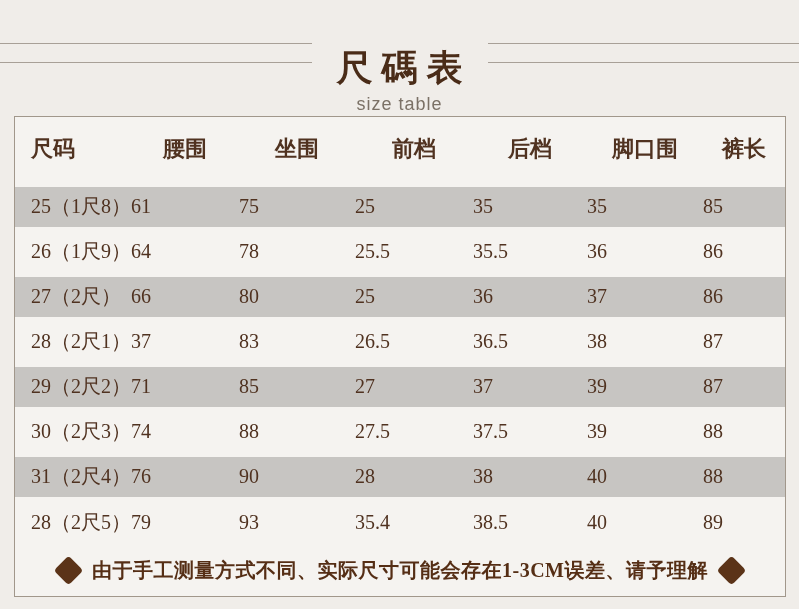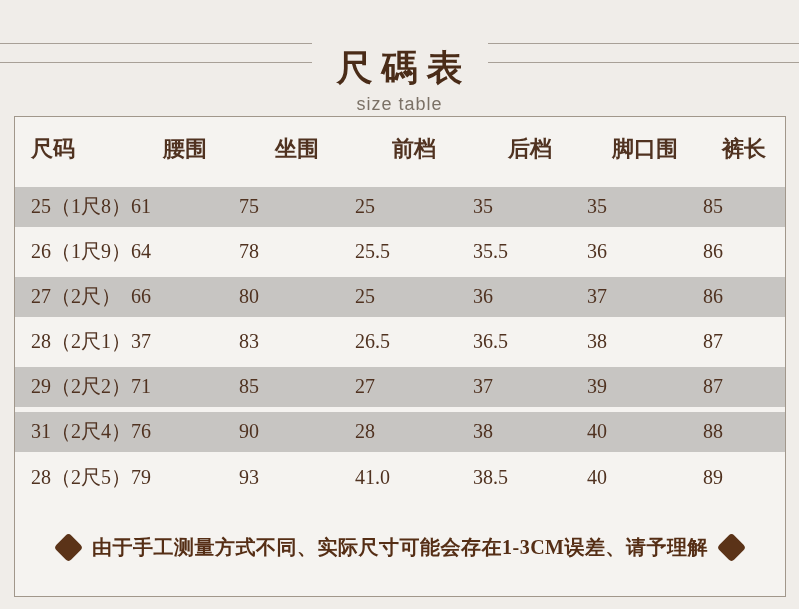--- a/index.html
+++ b/index.html
@@ -177,34 +177,43 @@
         </tr>
         <tr class="shaded">
           <td class="col-size">29（2尺2）</td>
           <td>71</td>
           <td>85</td>
           <td>27</td>
           <td>37</td>
           <td>39</td>
           <td>87</td>
         </tr>
+        <tr>
+          <td class="col-size">30（2尺3）</td>
+          <td>74</td>
+          <td>88</td>
+          <td>27.5</td>
+          <td>37.5</td>
+          <td>39</td>
+          <td>88</td>
+        </tr>
         <tr class="shaded">
           <td class="col-size">31（2尺4）</td>
           <td>76</td>
           <td>90</td>
           <td>28</td>
           <td>38</td>
           <td>40</td>
           <td>88</td>
         </tr>
         <tr>
           <td class="col-size">28（2尺5）</td>
           <td>79</td>
           <td>93</td>
-          <td>41.0</td>
+          <td>35.4</td>
           <td>38.5</td>
           <td>40</td>
           <td>89</td>
         </tr>
       </tbody>
   </table>
   <div class="note">
     <span class="diamond"></span>
     <span class="note-text">由于手工测量方式不同、实际尺寸可能会存在1-3CM误差、请予理解</span>
     <span class="diamond"></span>

